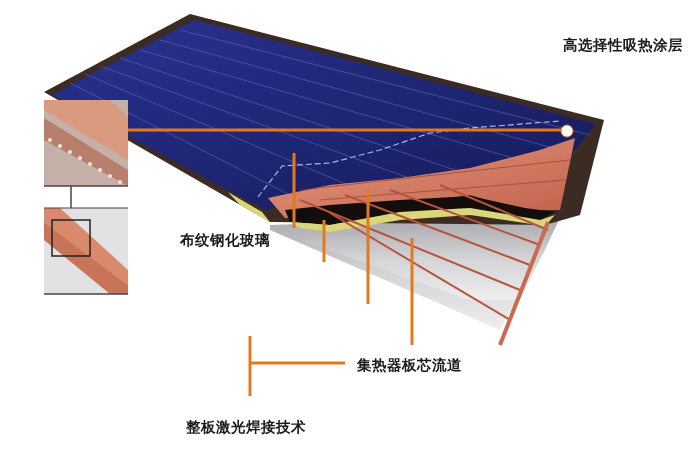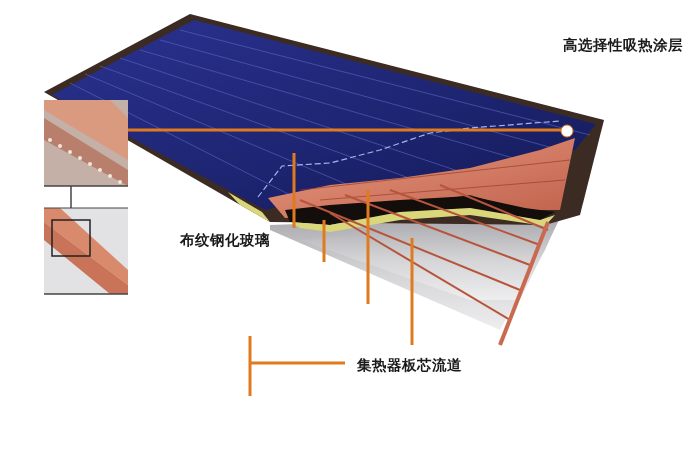--- a/index.html
+++ b/index.html
@@ -106,13 +106,14 @@
       <polygon points="44,222 128,285 128,294 110,294 44,240" fill="#c97358"></polygon>
       <line x1="44" y1="208" x2="128" y2="208" stroke="#444" stroke-width="1"></line>
       <line x1="44" y1="294" x2="128" y2="294" stroke="#444" stroke-width="1.5"></line>
       <rect x="52" y="220" width="38" height="36" fill="none" stroke="#222" stroke-width="1.5"></rect>
     </g>
   </svg>
 
   <div class="label" style="left:563px; top:36px;">高选择性吸热涂层</div>
   <div class="label" style="left:180px; top:231px;font-family:Liberation Mono, monospace;">布纹钢化玻璃</div>
   <div class="label" style="left:357px; top:356px;">集热器板芯流道</div>
+  <div class="label" style="left:186px; top:418px;">整板激光焊接技术</div>
 </div>
 
 </body></html>

